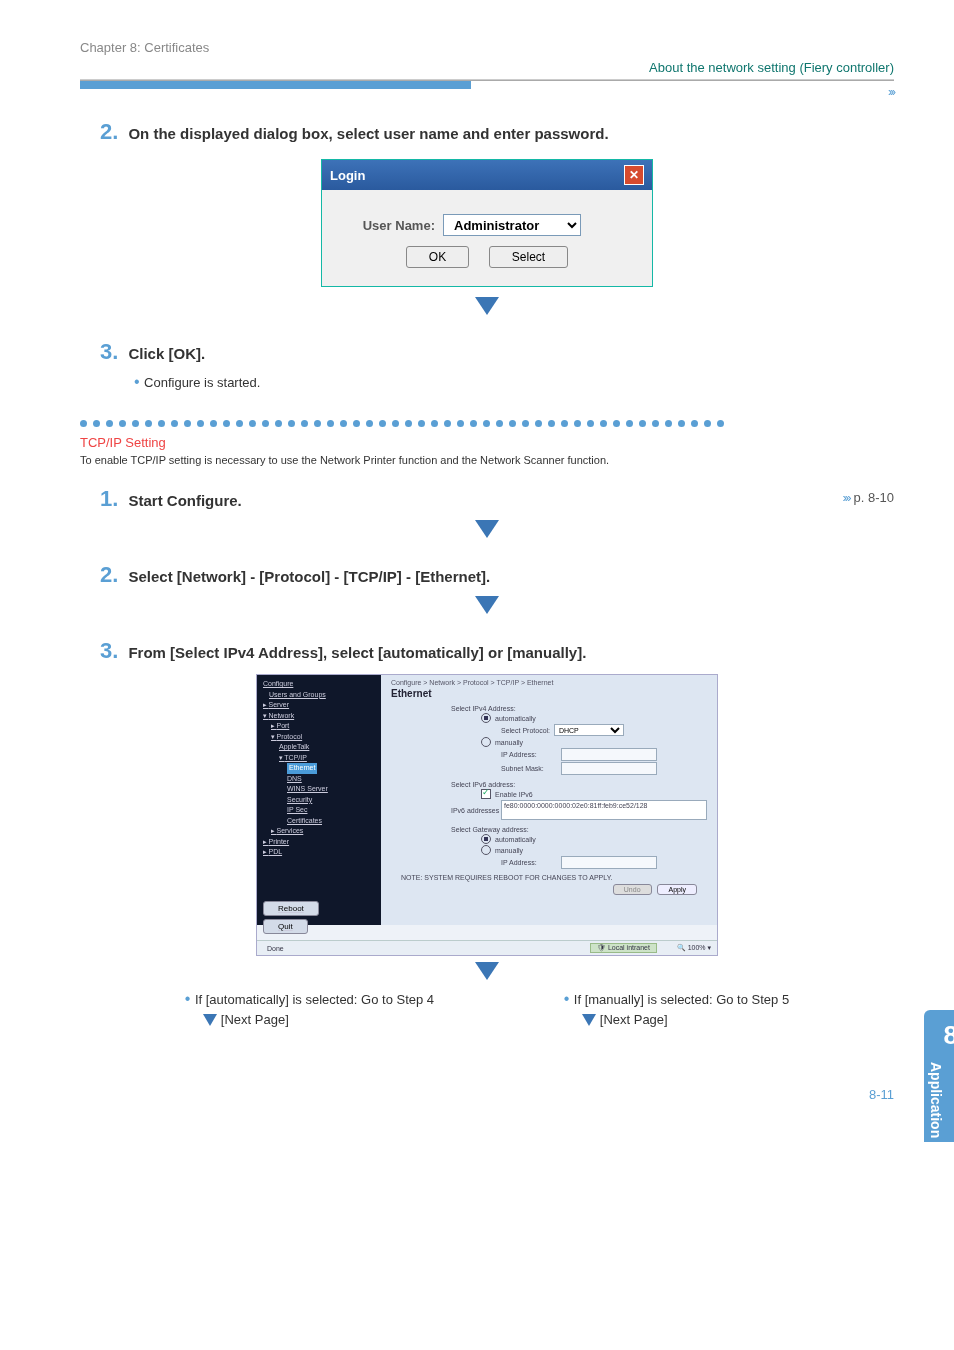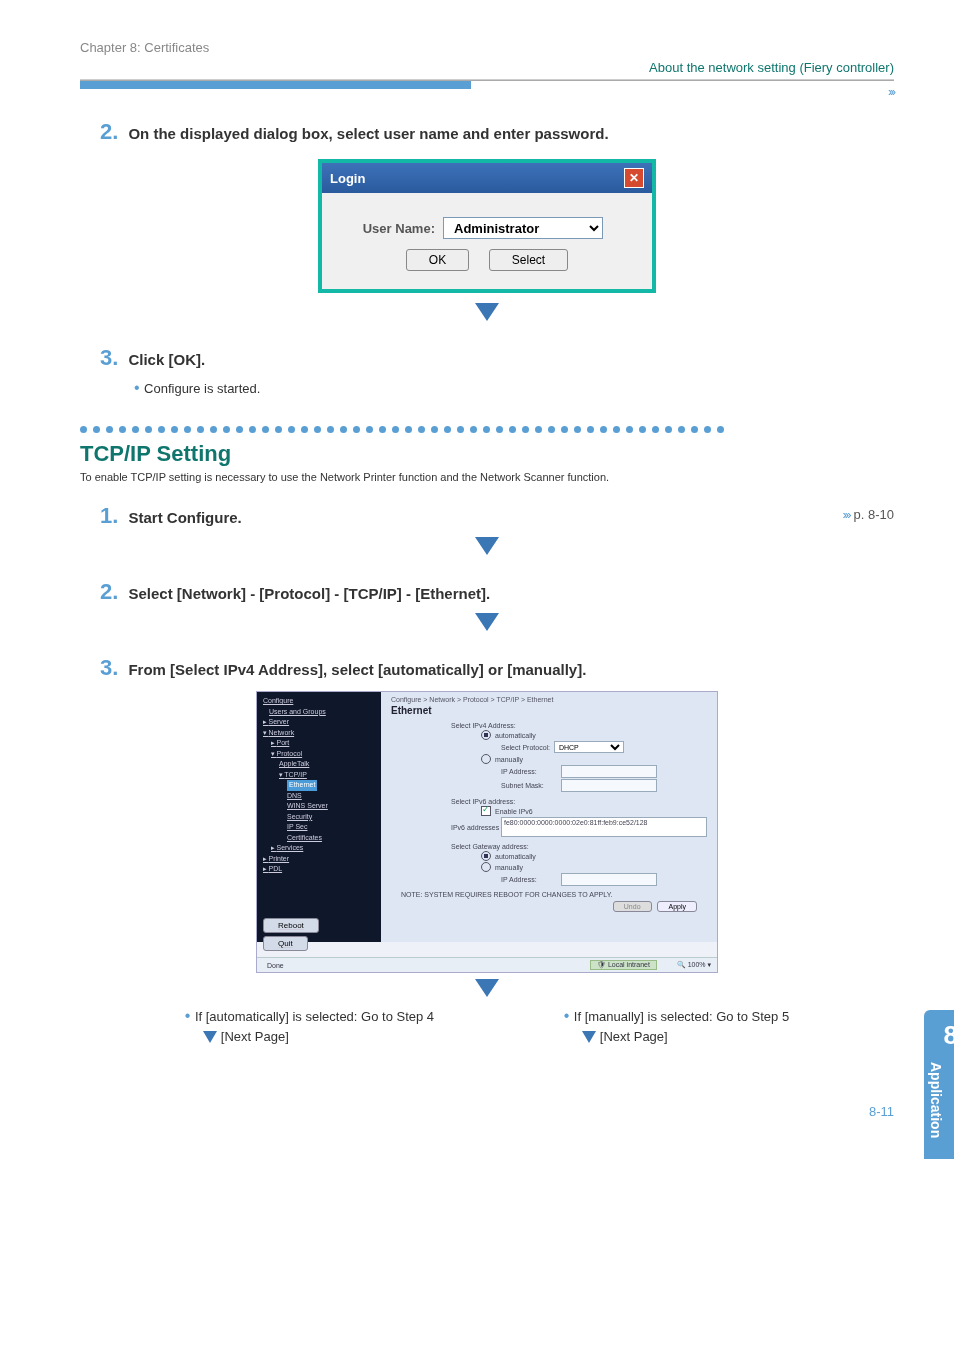--- a/index.html
+++ b/index.html
@@ -47,21 +47,21 @@
   }
   .substep { margin-left: 54px; font-size: 13px; }
   .bullet-blue::before {
     content: "• ";
     color: #5a9fd4;
     font-size: 16px;
   }
   .login-box {
     width: 330px;
     margin: 14px auto 10px auto;
-    border: 4px solid #14b8a6;
+    border: 1px solid #14b8a6;
     background: #f0f0f0;
     font-size: 13px;
   }
   .login-title {
     background: linear-gradient(#3d72b8, #2a5a9e);
     color: #fff;
     padding: 5px 8px;
     display: flex;
     justify-content: space-between;
     align-items: center;
@@ -82,21 +82,21 @@
   .login-row { display: flex; align-items: center; margin: 10px 0; }
   .login-label { width: 95px; text-align: right; color: #555; font-weight: bold; margin-right: 8px; }
   .login-select, .login-input {
     border: 1px solid #7a9ab8;
     height: 22px;
     font-size: 13px;
     padding: 0 4px;
     background: #fff;
     font-weight: bold;
   }
-  .login-select { width: 160px; padding-left: 6px; }
+  .login-select { width: 138px; padding-left: 6px; }
   .login-input { width: 150px; }
   .login-btns { text-align: center; margin-top: 10px; }
   .login-btn {
     border: 1px solid #888;
     background: #eee;
     padding: 3px 22px;
     margin: 0 8px;
     font-size: 12px;
     border-radius: 3px;
   }
@@ -105,23 +105,23 @@
     margin: 6px 0;
   }
   .down-arrow svg { display: inline-block; }
   .dots-row {
     margin: 22px 0 4px 0;
     white-space: nowrap;
     overflow: hidden;
   }
   .dot { display:inline-block; width:7px; height:7px; background:#5a9fd4; border-radius:50%; margin-right:6px; }
   .section-heading {
-    color: #0f766e;
-    font-weight: bold;
-    font-size: 22px;
+    color: #ef4444;
+    font-weight: normal;
+    font-size: 13px;
     margin: 4px 0 4px 0;
   }
   .section-body {
     font-size: 11px;
     color: #333;
     margin-bottom: 16px;
   }
   .step-row-flex {
     display: flex;
     justify-content: space-between;

